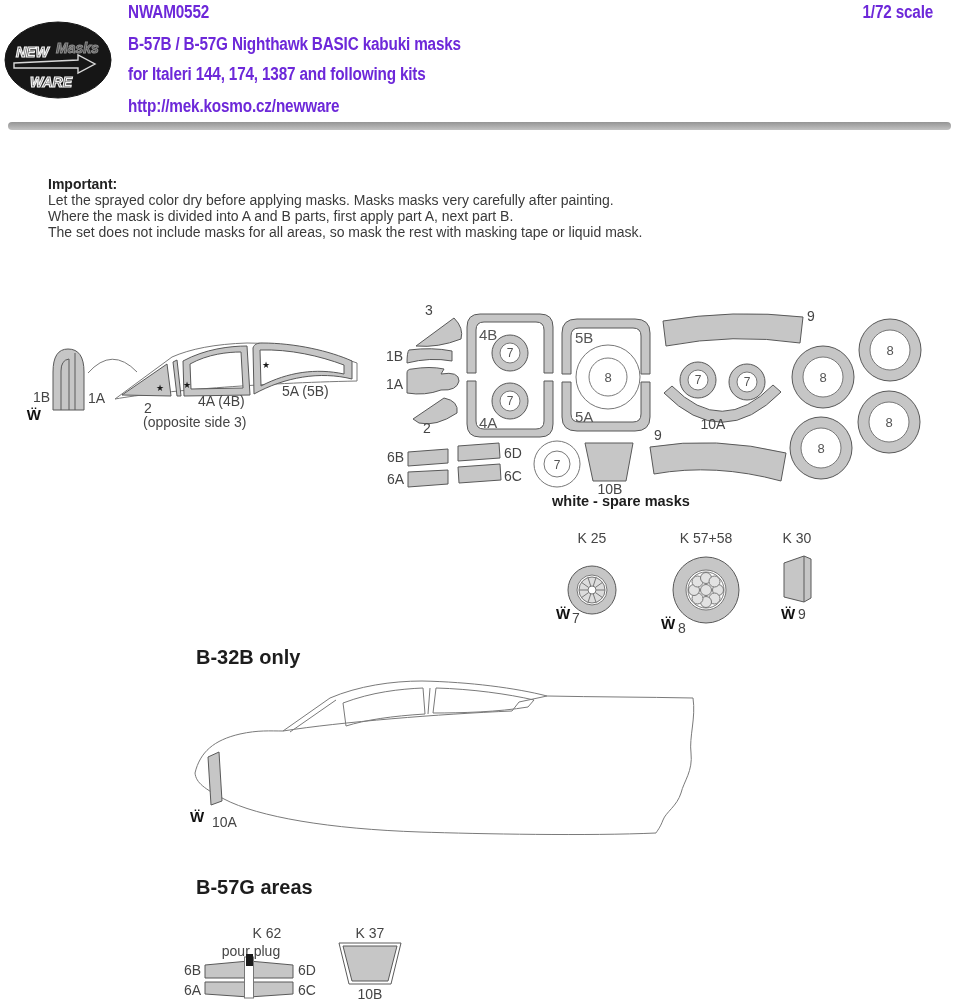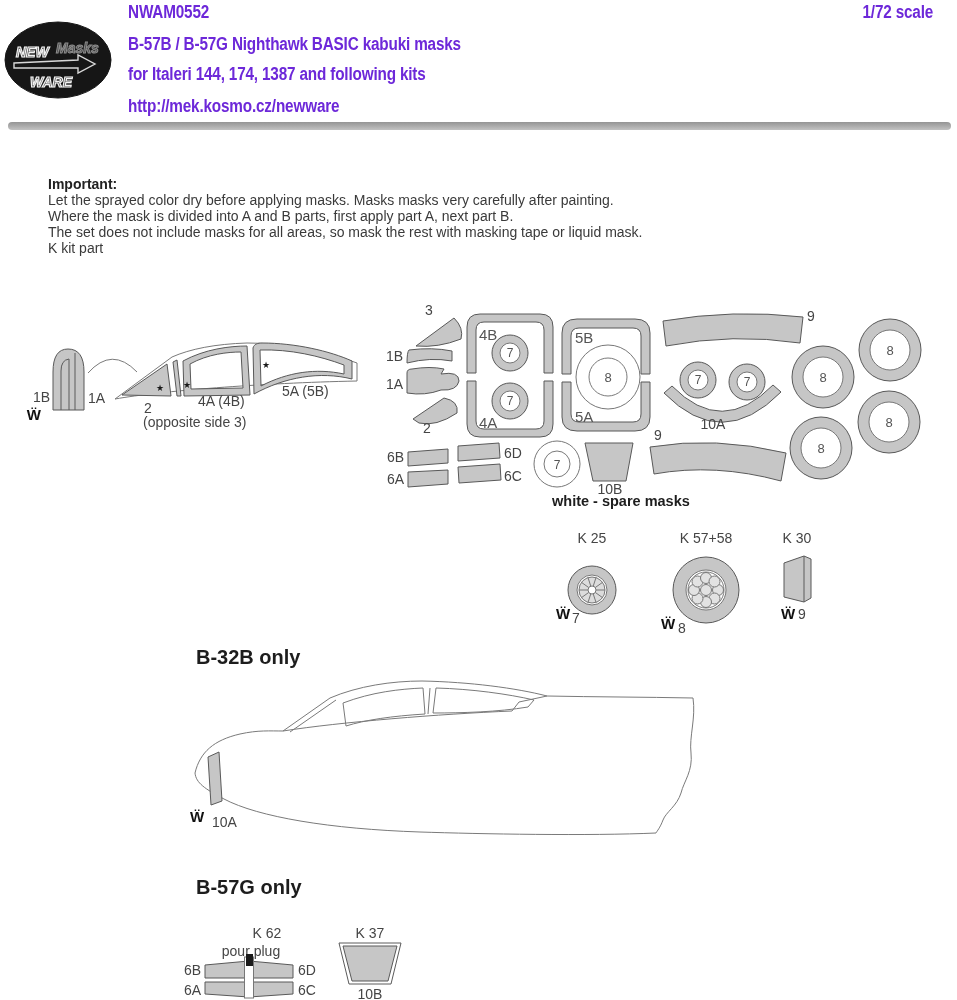--- a/index.html
+++ b/index.html
@@ -51,21 +51,20 @@
   <div class="abs hdr" style="left:128px;top:64px"><span class="cond">for Italeri 144, 174, 1387  and following kits</span></div>
   <div class="abs hdr" style="left:128px;top:96px"><span class="cond">http://mek.kosmo.cz/newware</span></div>
   <div class="abs hdr right" style="top:2px"><span class="cond-r">1/72 scale</span></div>
   <div class="abs divider"></div>
 
   <div class="abs imp">
     <div class="b">Important:</div>
     <div>Let the sprayed color dry before applying masks. Masks masks very carefully after painting.</div>
     <div>Where the mask is divided into A and B parts, first apply part A, next part B.</div>
     <div>The set does not include masks for all areas, so mask the rest with masking tape or liquid mask.</div>
-    <div>K kit part</div>
   </div>
 
   <svg style="top:298px" width="957" height="212" viewBox="0 298 957 212">
 
     <path class="m" d="M53,410 L53,372 Q53,349 68,349 Q84,349 84,372 L84,410 Z"></path>
     <path class="lnd" d="M61,410 L61,371 Q61,360 69,359 L69,410"></path>
     <path class="lnd" d="M75,353 L75,410"></path>
     <text class="lbl end" x="50" y="402">1B</text>
     <text class="wmark end" x="41" y="420">Ẅ</text>
     <text class="lbl" x="88" y="403">1A</text>
@@ -207,21 +206,21 @@
     <path class="ln" d="M290,732 L336,700"></path>
     <path class="ln" d="M283,731 C340,722 440,714 512,711 L519,702 L547,696"></path>
     <path class="ln" d="M343,703 C372,692 400,689 423,688 L425,714 C392,716 365,720 346,726 Z"></path>
     <path class="ln" d="M430,688 L428,714"></path>
     <path class="ln" d="M436,688 C472,689 508,694 534,700 L528,707 C498,712 462,713 433,713 Z"></path>
     <polygon class="m" points="208,757 219,752 222,801 211,805"></polygon>
     <text class="wmark" x="190" y="822">Ẅ</text>
     <text class="lbl" x="212" y="827">10A</text>
   </svg>
 
-  <div class="abs sechead" style="left:196px;top:876px">B-57G only</div>
+  <div class="abs sechead" style="left:196px;top:876px">B-57G areas</div>
   <svg style="top:915px" width="957" height="85" viewBox="0 915 957 85">
     <text class="lbl mid" x="267" y="938">K 62</text>
     <text class="lbl mid" x="251" y="956">pour plug</text>
     <polygon class="m" points="205,965 249,961 293,965 293,978 205,978"></polygon>
     <polygon class="m" points="205,982 293,982 293,994 249,997 205,994"></polygon>
     <rect class="wfill" x="244.5" y="957" width="9" height="41"></rect>
     <rect x="246" y="954" width="7" height="12" fill="#1a1a1a"></rect>
     <text class="lbl end" x="201" y="975">6B</text>
     <text class="lbl end" x="201" y="995">6A</text>
     <text class="lbl" x="298" y="975">6D</text>

